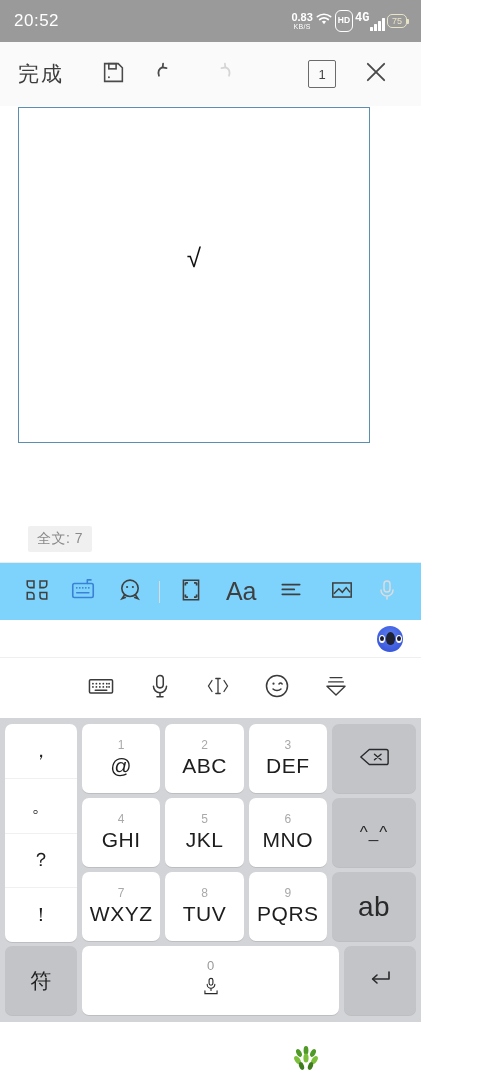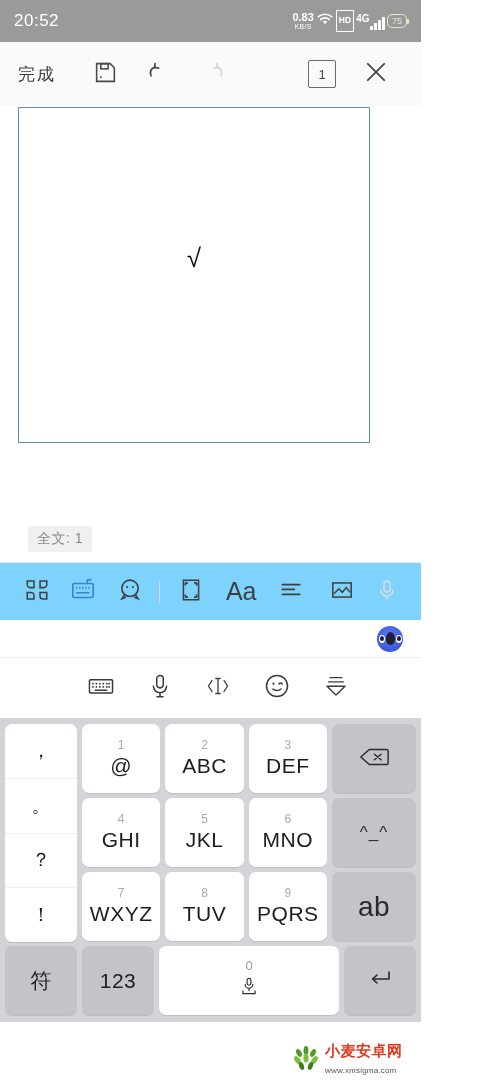--- a/index.html
+++ b/index.html
@@ -16,43 +16,43 @@
     height: 42px; background: #9a9a9a; color: #ffffff;
     display: flex; align-items: center; padding: 0 14px;
   }
   .sb-time { font-size: 17px; letter-spacing: .5px; }
   .sb-right { margin-left: auto; display: flex; align-items: center; gap: 2px; }
   .sb-speed { text-align: center; line-height: 1.0; }
   .sb-speed .n { font-size: 11px; font-weight: bold; display: block; }
   .sb-speed .u { font-size: 7px; display: block; letter-spacing: .3px; }
   .sb-hd {
     font-size: 8.5px; font-weight: bold; border: 1.4px solid #fff;
-    border-radius: 0; padding: 5px 2px; line-height: 1.1;
+    border-radius: 6px; padding: 5px 2px; line-height: 1.1;
   }
   .sb-4g { display: flex; align-items: flex-end; gap: 1px; }
-  .sb-4g .lbl { font-size: 10px; font-weight: bold; margin-bottom: 6px; }
+  .sb-4g .lbl { font-size: 12px; font-weight: bold; margin-bottom: 6px; font-family: Liberation Mono, monospace; }
   .sb-bars { display: flex; align-items: flex-end; gap: 1.5px; height: 13px; }
   .sb-bars i { width: 2.5px; background: #fff; display: block; border-radius: .5px; }
   .sb-bars i:nth-child(1){height:4px}.sb-bars i:nth-child(2){height:7px}
   .sb-bars i:nth-child(3){height:10px}.sb-bars i:nth-child(4){height:13px}
   .sb-batt {
     border: 1.4px solid #e8e4c8; border-radius: 5px; padding: 1px 4px;
     font-size: 9px; color: #e8e4c8; position: relative; line-height: 1.2;
   }
   .sb-batt::after {
     content:""; position:absolute; right:-3px; top:4px; width:2px; height:5px;
     background:#e8e4c8; border-radius:0 1px 1px 0;
   }
 
   
   .apptoolbar {
     height: 64px; background: #fafafa; display: flex; align-items: center;
     padding: 0 18px; gap: 0;
   }
-  .tb-done { font-size: 17px; color: #3c3c3c; letter-spacing: 2px; }
+  .tb-done { font-size: 21px; color: #3c3c3c; letter-spacing: 2px; }
   .tb-btn {
     width: 54px; height: 54px; display: flex; align-items: center; justify-content: center;
   }
   .tb-spacer { flex: 1; }
   .pagebox {
     width: 28px; height: 28px; border: 1.6px solid #6b6b6b; border-radius: 2px;
     display: flex; align-items: center; justify-content: center;
     font-size: 13px; color: #444;
   }
 
@@ -217,21 +217,21 @@
         </svg>
       </span>
     </div>
   </div>
 
   <div class="doc-area">
     <div class="page">
       <div class="check">√</div>
     </div>
     <div class="wordcount-wrap" style="position:absolute; left:0; top:420px;">
-      <span class="wordcount">全文: 1</span>
+      <span class="wordcount">全文: 7</span>
     </div>
   </div>
 
   <div class="editbar">
     <div class="eb-item" style="width:56px">
       <span>
         <svg width="26" height="26" viewBox="0 0 24 24" fill="none" stroke="#3f3f3f" stroke-width="1.4">
           <path d="M3 3.6h6.2v6.2H5.6A2.6 2.6 0 0 1 3 7.2z"></path>
           <path d="M14.8 3.6H21v3.6a2.6 2.6 0 0 1-2.6 2.6h-3.6z"></path>
           <path d="M3 14.2h3.6a2.6 2.6 0 0 1 2.6 2.6v3.6H3z"></path>
@@ -418,23 +418,20 @@
             <span class="lab">PQRS</span>
           </div>
           <div class="key fn">
             <span class="lab">ab</span>
           </div>
         </div>
 
         <div class="krow" style="margin-left:-77px;">
           <div class="key small-fn">
             <span class="lab">符</span>
-          </div>
-          <div class="key small-fn">
-            <span class="lab">123</span>
           </div>
           <div class="key space">
             <span class="num">0</span>
             <span>
               <svg width="26" height="22" viewBox="0 0 30 22" fill="none" stroke="#2a2a2a" stroke-width="1.3" stroke-linecap="round">
                 <rect x="12.8" y="1" width="4.4" height="8" rx="2.2"></rect>
                 <path d="M10.6 8a4.4 4.4 0 0 0 8.8 0M15 12.4v2.6"></path>
                 <path d="M8 15.4v3.2h14v-3.2"></path>
               </svg>
             </span>
@@ -464,19 +461,15 @@
           <ellipse cx="6.5" cy="17" rx="2.6" ry="4.4" transform="rotate(-34 6.5 17)"></ellipse>
           <ellipse cx="15" cy="15" rx="2.6" ry="4.6"></ellipse>
           <ellipse cx="23.5" cy="17" rx="2.6" ry="4.4" transform="rotate(34 23.5 17)"></ellipse>
         </g>
         <g fill="#3f7d1c">
           <ellipse cx="10.5" cy="23" rx="2.4" ry="4" transform="rotate(-20 10.5 23)"></ellipse>
           <ellipse cx="19.5" cy="23" rx="2.4" ry="4" transform="rotate(20 19.5 23)"></ellipse>
         </g>
       </svg>
     </span>
-    <span class="wm-text">
-      <span class="cn">小麦安卓网</span><br>
-      <span class="url">www.xmsigma.com</span>
-    </span>
   </div>
 
 </div>
 
 </body></html>

